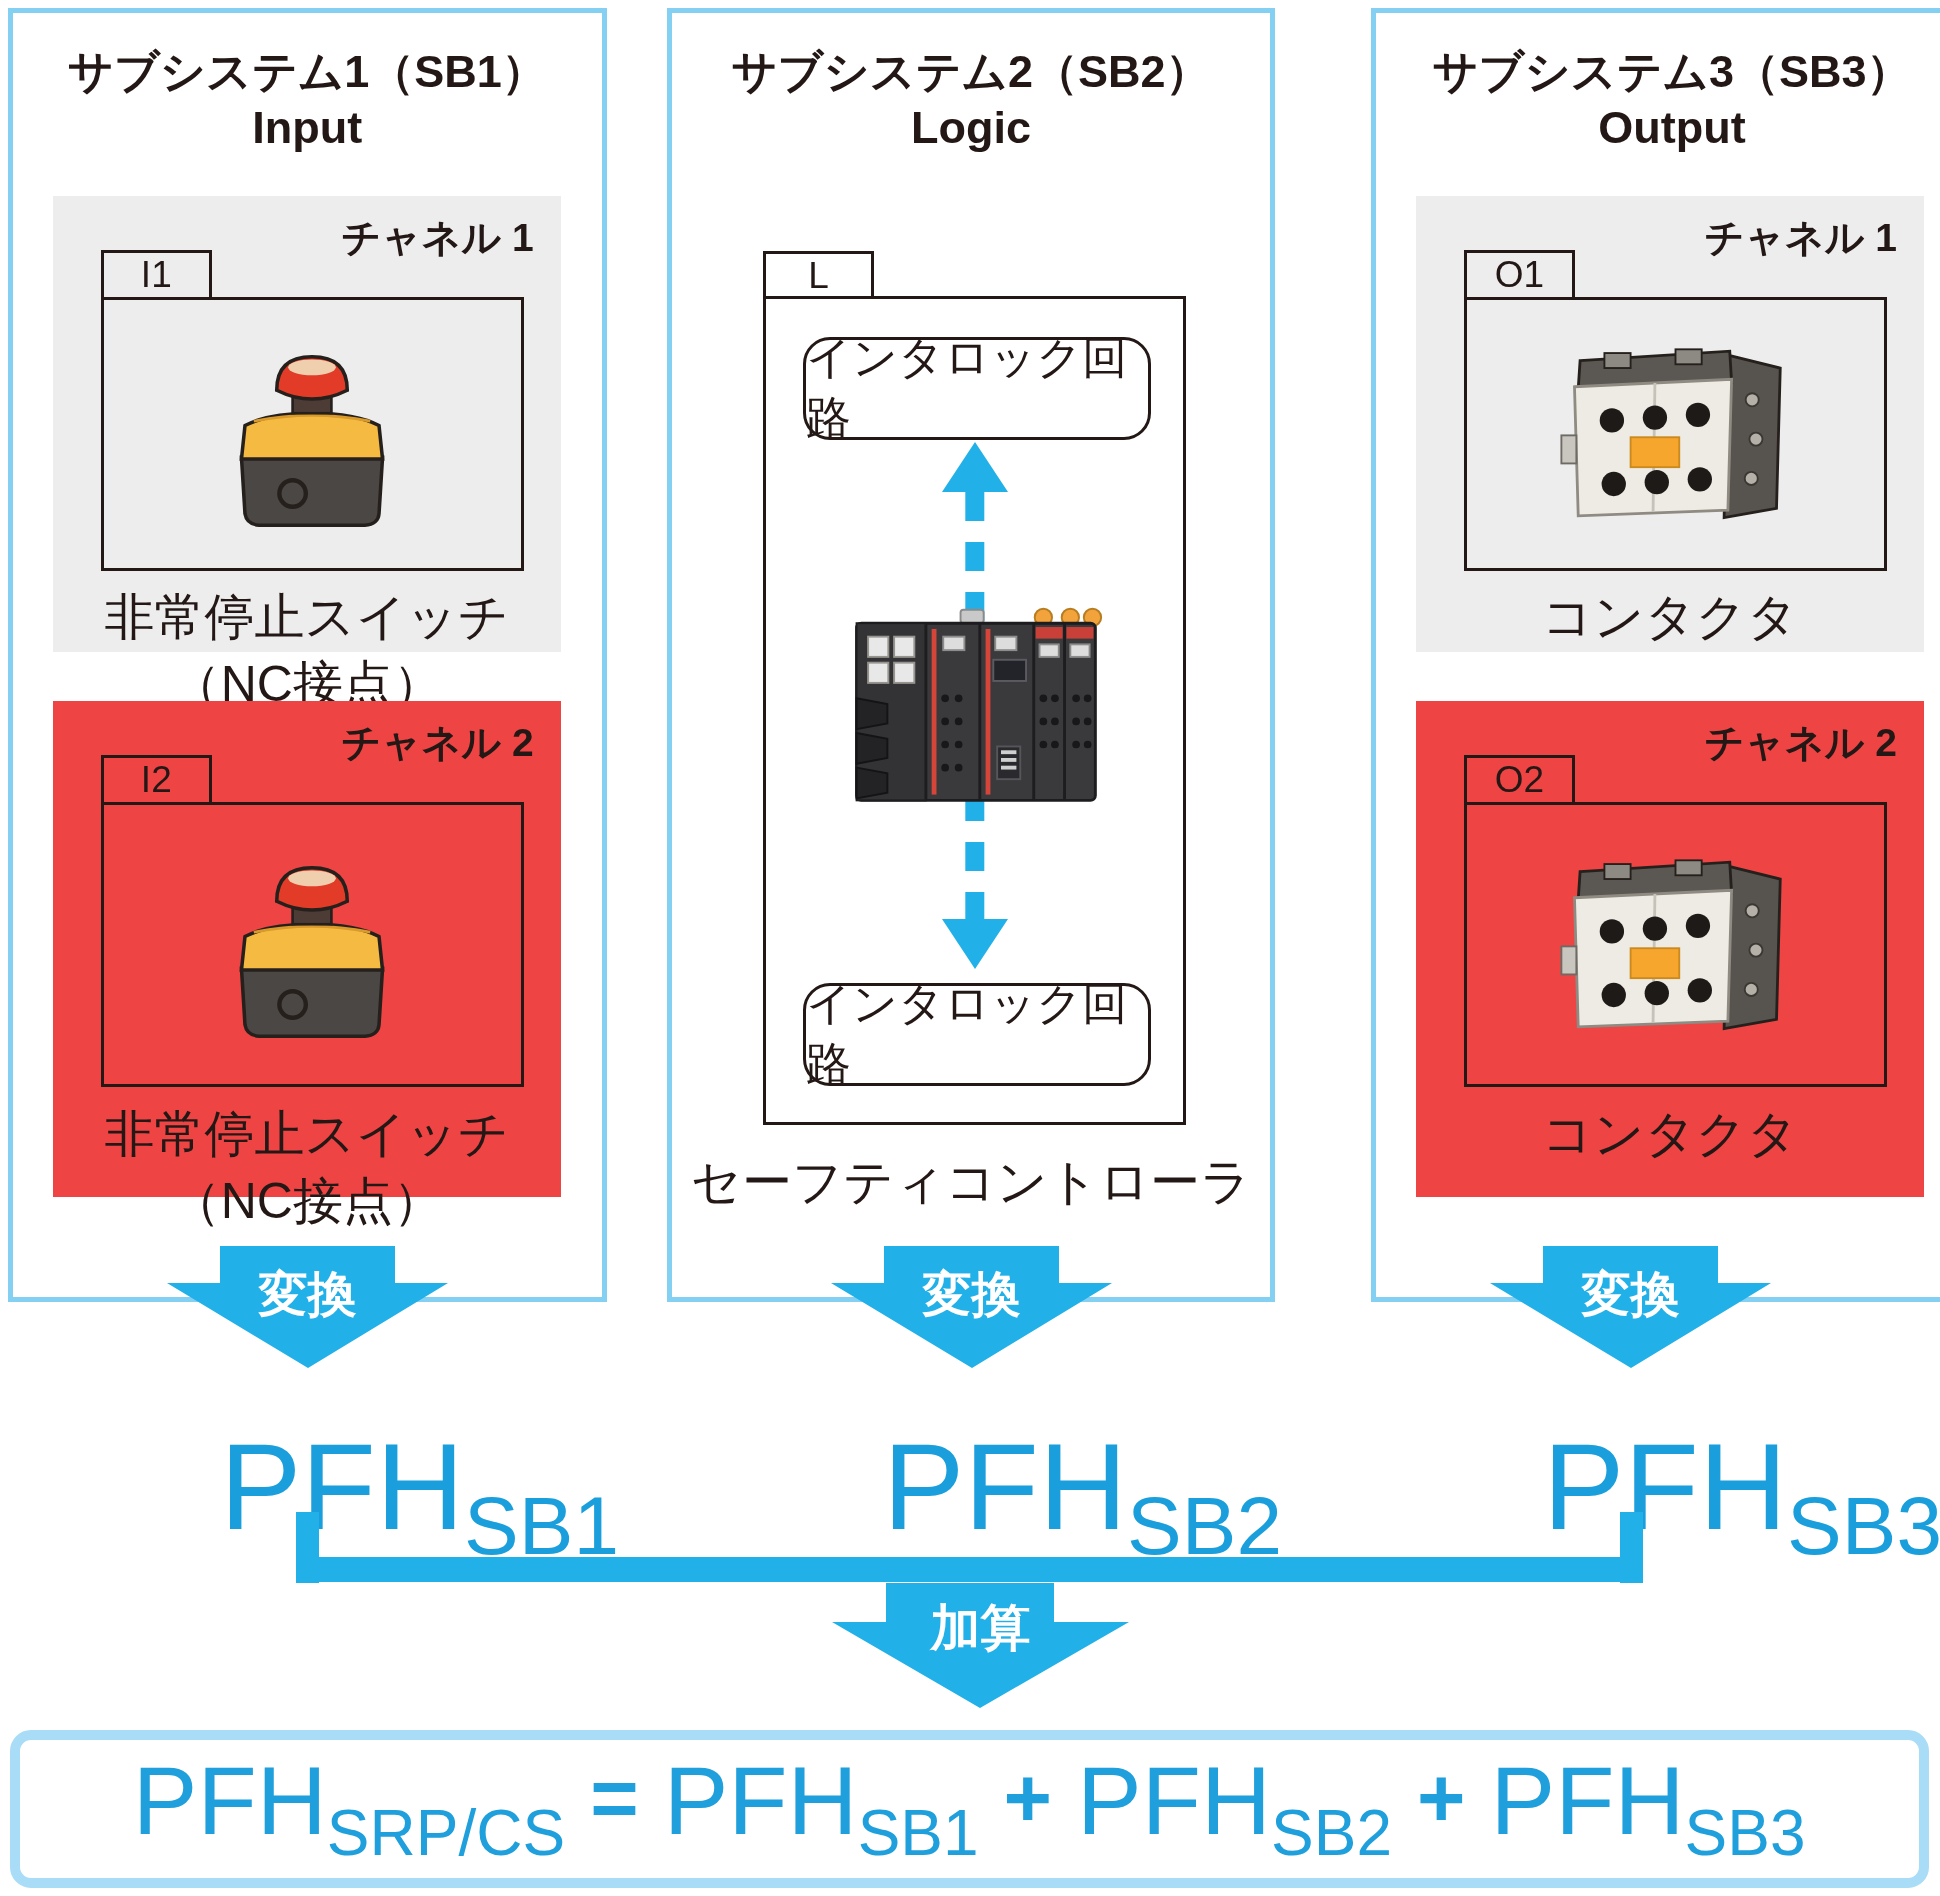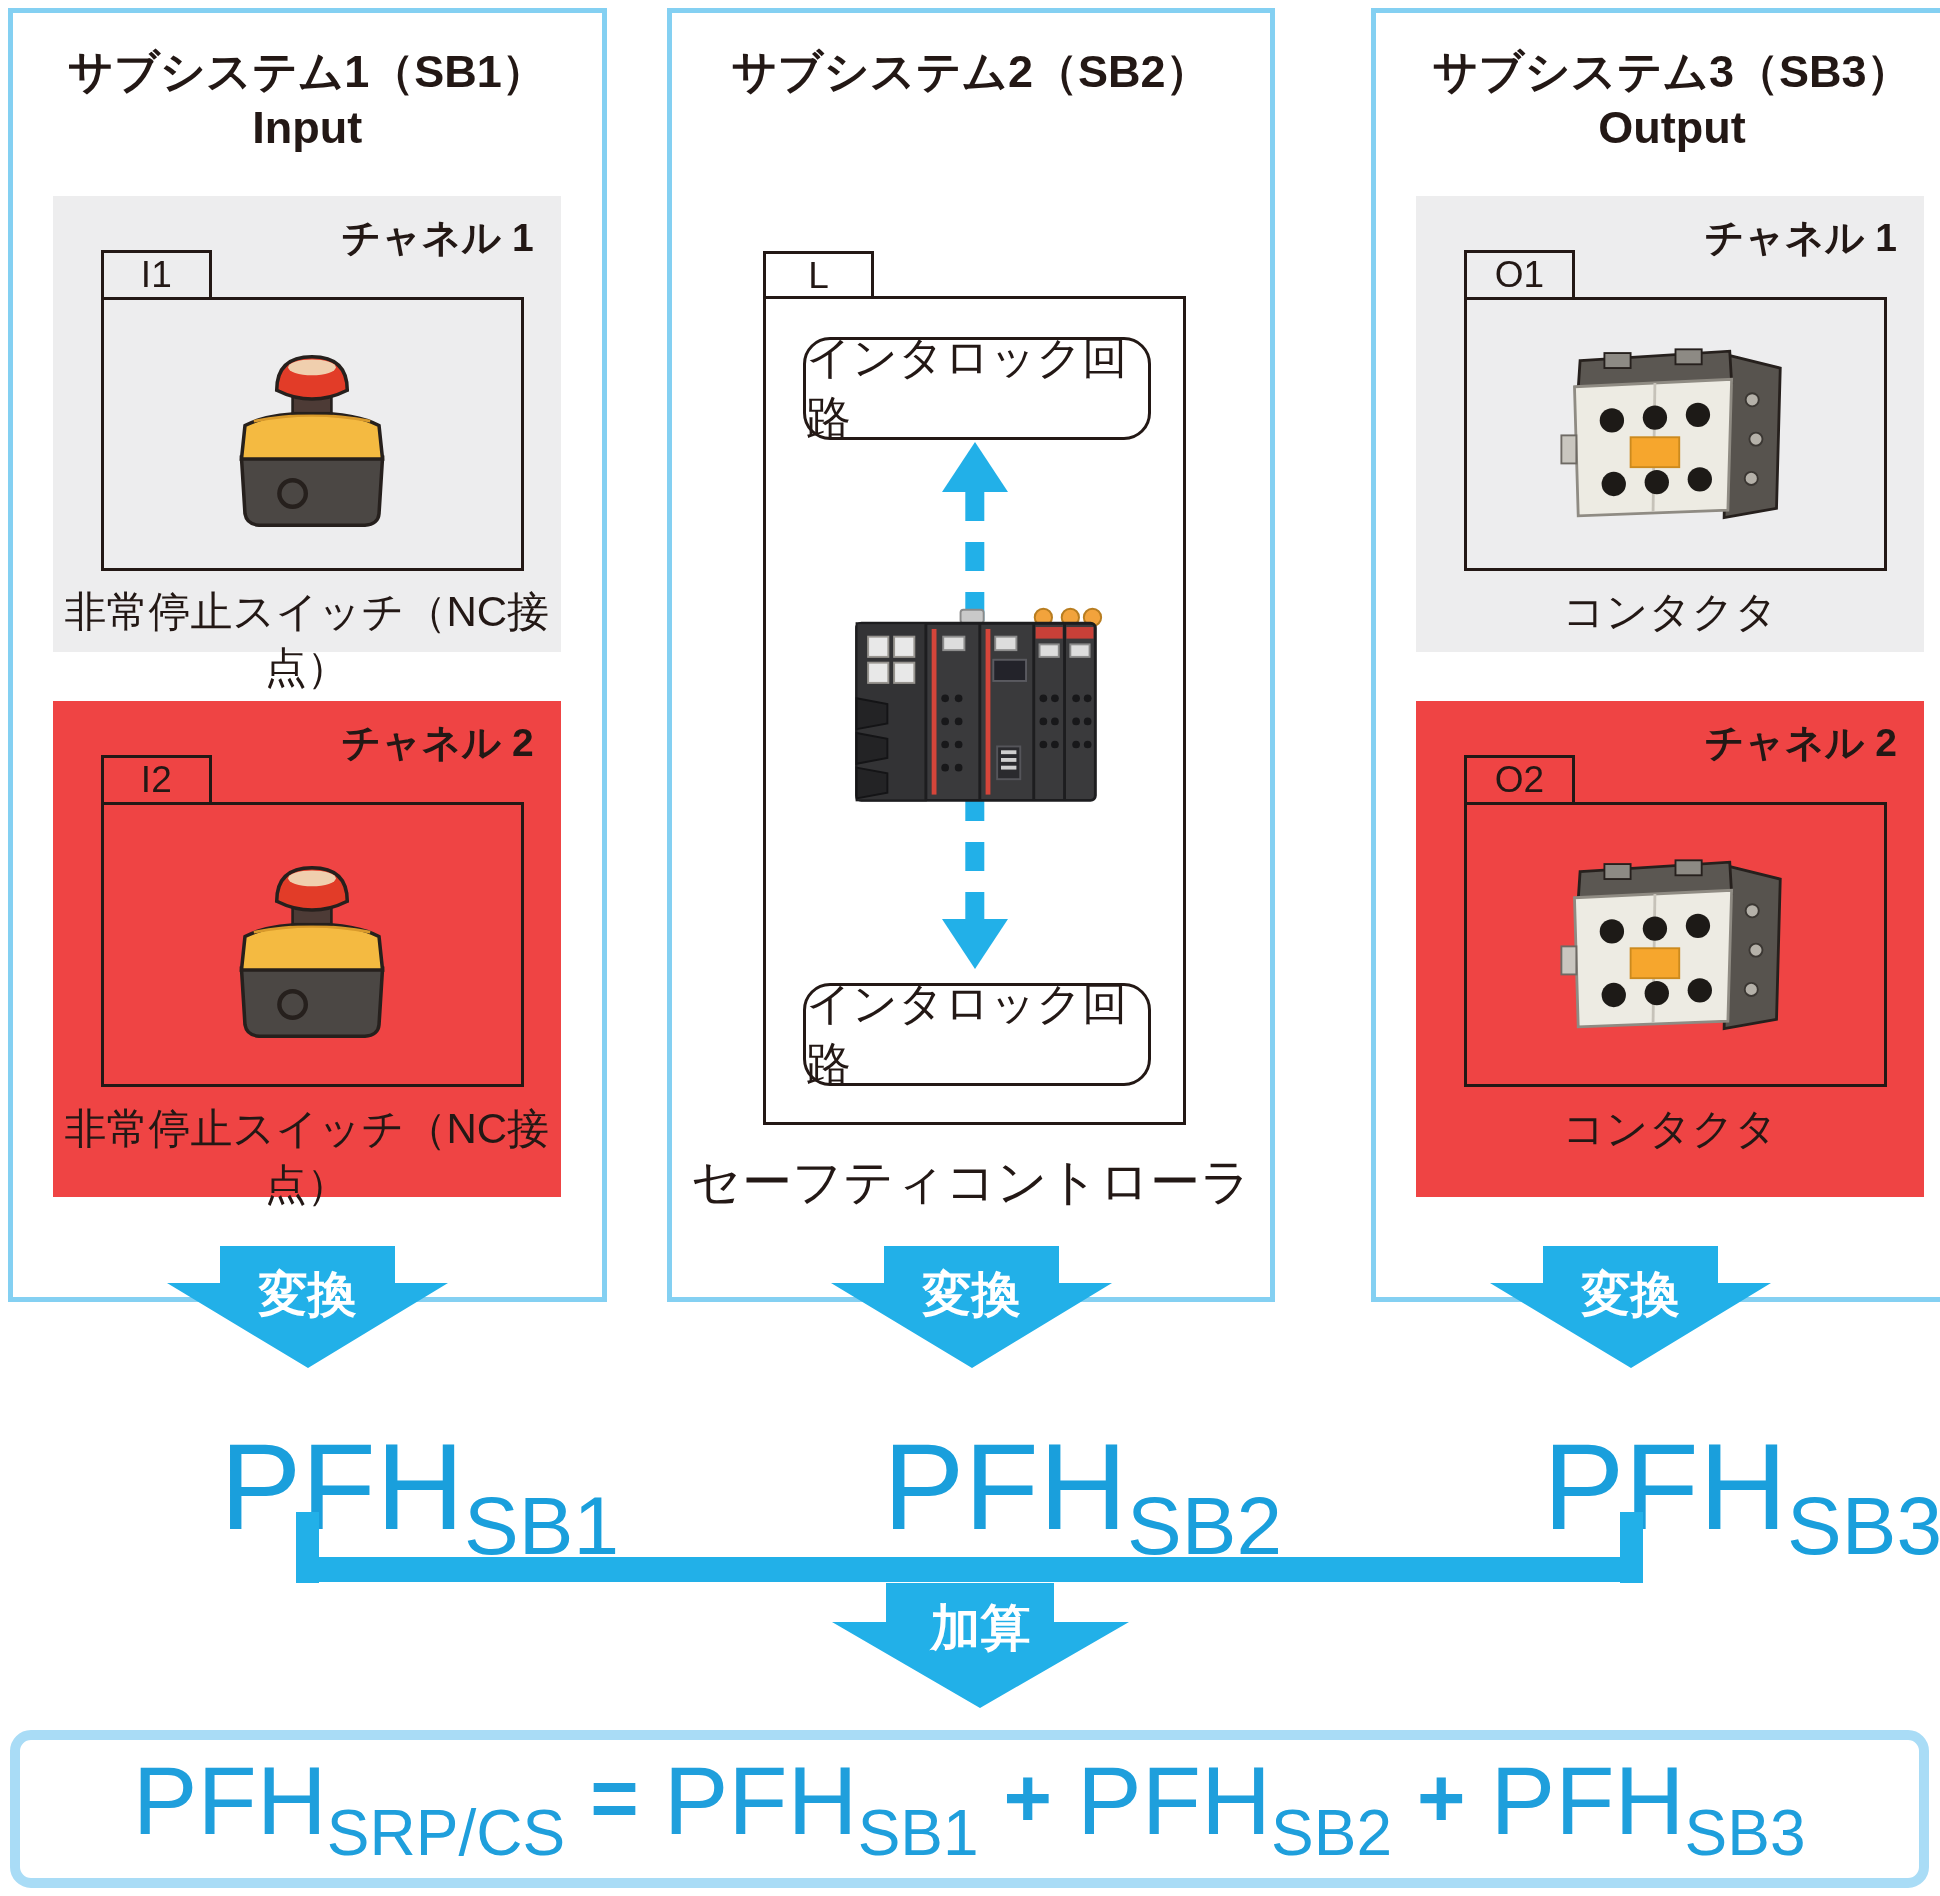--- a/index.html
+++ b/index.html
@@ -21,21 +21,21 @@
   .ch2{top:688px; height:496px; background:#ef4444;}
   .ch-label{position:absolute; top:15.5px; right:27px; font-size:39px; font-weight:bold;}
   .tag{position:absolute; left:48px; top:54px; width:111px; height:50px;
        border:3.9px solid #231815; box-sizing:border-box; display:flex;
        align-items:center; justify-content:center; font-size:37px;}
   .folder{position:absolute; left:48px; top:101px; width:423px; height:274px;
           border:3.9px solid #231815; box-sizing:border-box;
           display:flex; align-items:center; justify-content:center;}
   .ch2 .folder{height:285px;}
   .caption{position:absolute; left:0; width:100%; top:388px;
-           text-align:center; font-size:42px;}
+           text-align:center; font-size:50px;}
   .ch2 .caption{top:400px;}
   
   .l-tag{position:absolute; left:91px; top:238px; width:111px; height:50px;
          border:3.9px solid #231815; box-sizing:border-box; background:#fff;
          display:flex; align-items:center; justify-content:center; font-size:37px;}
   .l-folder{position:absolute; left:91px; top:283px; width:423px; height:829px;
             border:3.9px solid #231815; box-sizing:border-box; background:#fff;}
   .interlock{position:absolute; left:37px; width:342px; height:97px;
              border:3.9px solid #231815; border-radius:27px; background:#fff;
              display:flex; align-items:center; justify-content:center;
@@ -123,20 +123,21 @@
           <ellipse cx="110" cy="40" rx="27" ry="9" fill="#f0cfae"></ellipse>
         </svg>
       </div>
       <div class="caption">非常停止スイッチ（NC接点）</div>
     </div>
   </section>
 
   <section class="col col2">
     <div class="col-title">
       <div>サブシステム2（SB2）</div>
+      <div>Logic</div>
     </div>
     <div class="l-tag">L</div>
     <div class="l-folder">
       <div class="interlock top">インタロック回路</div>
       <div class="interlock bottom">インタロック回路</div>
       <div class="dash-line"></div>
       <div class="head-up"></div>
       <div class="head-down"></div>
       <svg class="controller" width="260" height="208" viewBox="0 0 270 216">
         <rect x="120" y="8" width="24" height="14" rx="3" fill="#c9c9c9" stroke="#8a8a8a" stroke-width="2"></rect>

